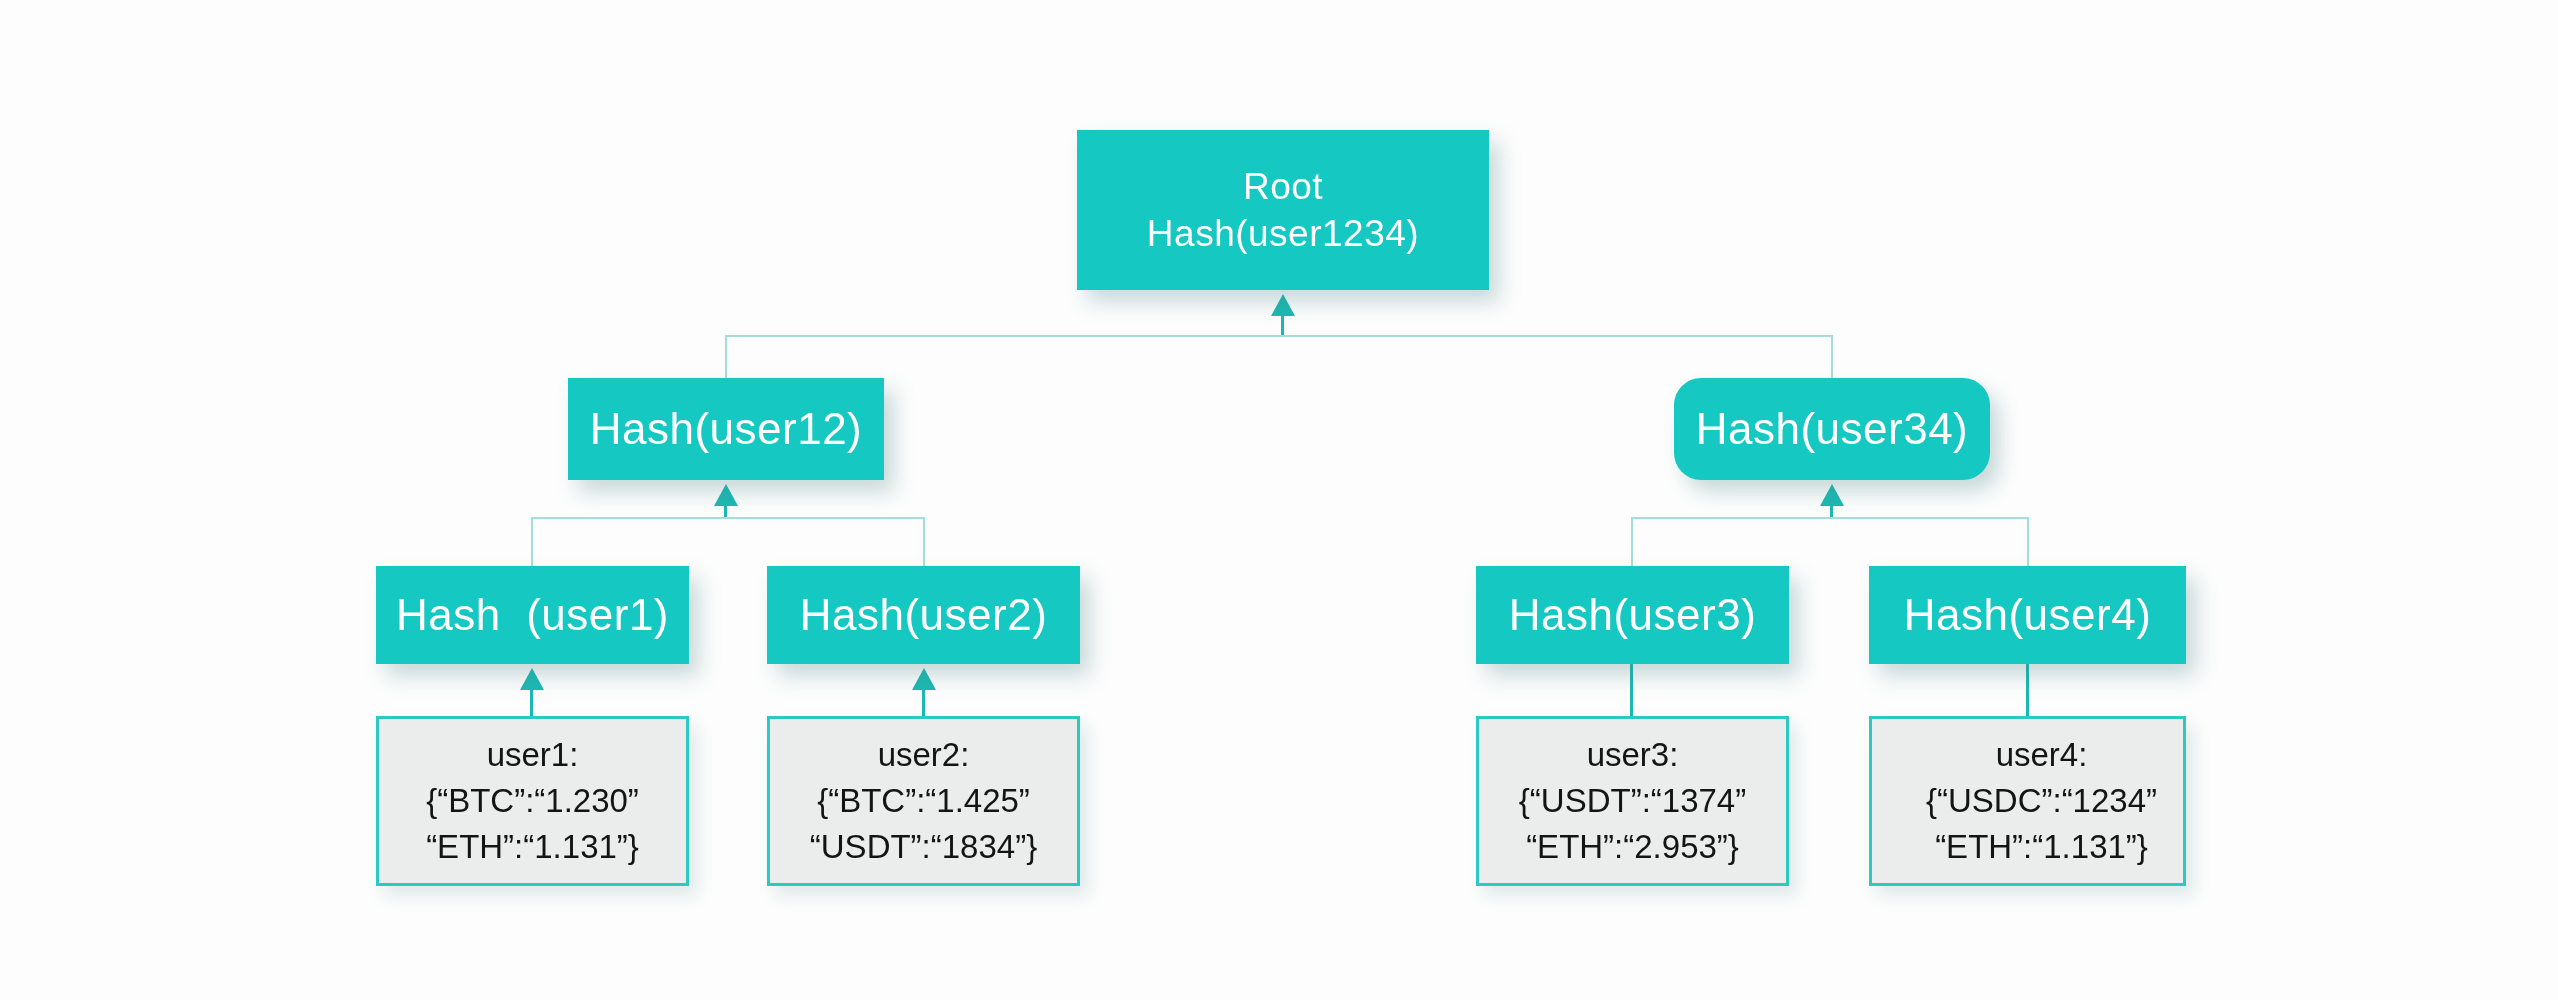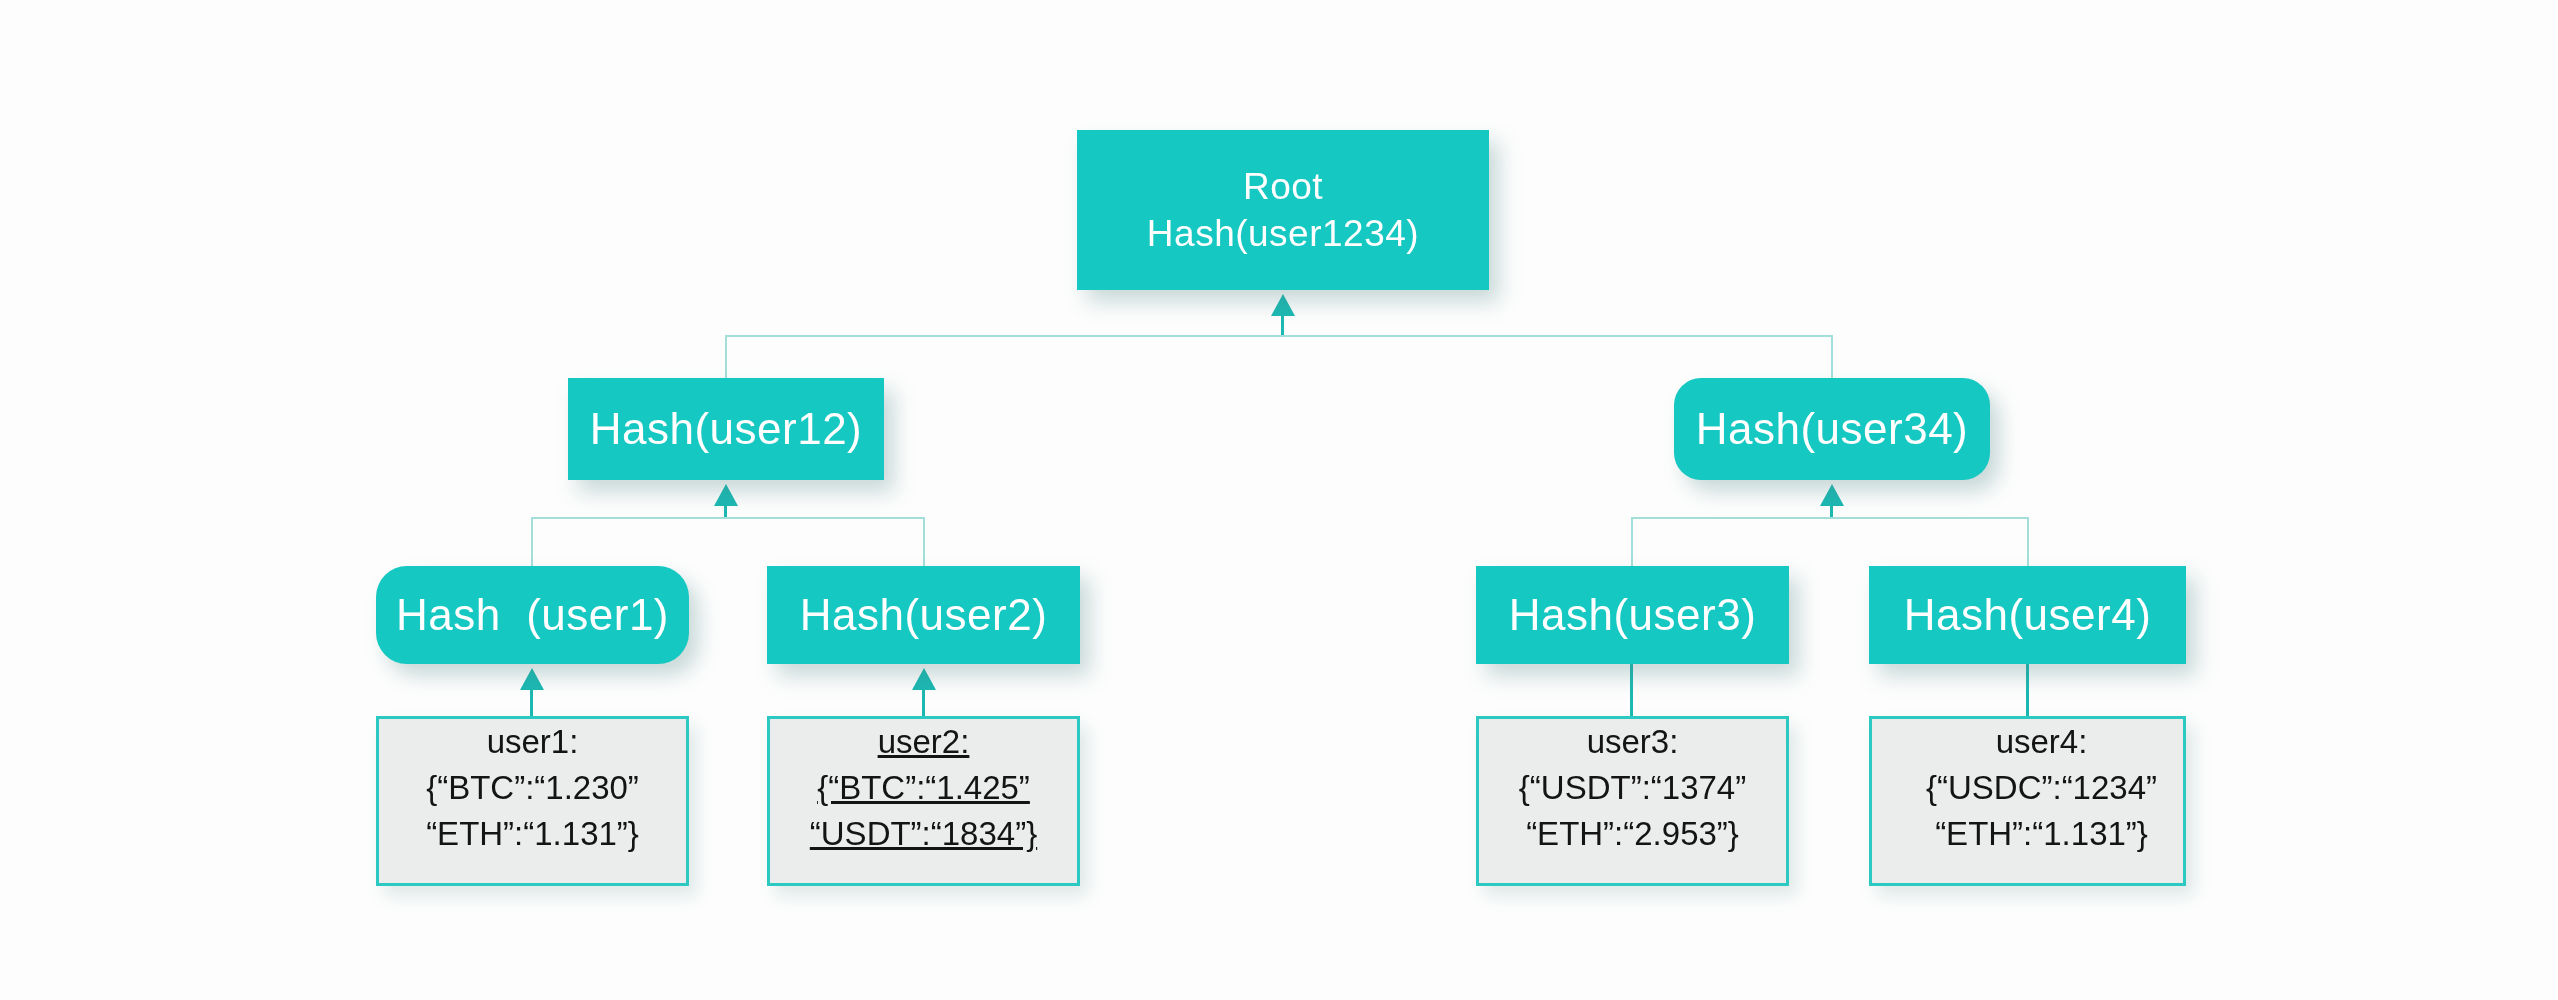--- a/index.html
+++ b/index.html
@@ -40,21 +40,21 @@
     white-space:pre-wrap;
   }
   .node.root .label{font-size:37px;line-height:47px;}
   
   .leaf{
     position:absolute;
     background:var(--leaf-fill);
     border:3px solid var(--leaf-border);
     color:var(--leaf-text);
     display:flex;flex-direction:column;
-    align-items:center;
+    align-items:center;justify-content:center;
     text-align:center;
     box-shadow:8px 10px 16px rgba(70,125,125,.16);
   }
   .leaf .line{font-size:33px;line-height:46px;white-space:pre-wrap;}
   
   .hline{position:absolute;height:2px;background:var(--connector-light);}
   .vline{position:absolute;width:2px;background:var(--connector-light);}
   .stem{position:absolute;width:3px;background:var(--connector-strong);}
   .arrowhead{
     position:absolute;width:0;height:0;
@@ -98,39 +98,39 @@
     <div class="label">Hash(user1234)</div>
   </div>
 
   <div class="node" style="left:568px;top:378px;width:316px;height:102px;">
     <div class="label">Hash(user12)</div>
   </div>
   <div class="node" style="left:1674px;top:378px;width:316px;height:102px;border-radius:27px;">
     <div class="label">Hash(user34)</div>
   </div>
 
-  <div class="node" style="left:376px;top:566px;width:313px;height:98px;border-radius:31px;">
+  <div class="node" style="left:376px;top:566px;width:313px;height:98px;">
     <div class="label">Hash  (user1)</div>
   </div>
   <div class="node" style="left:767px;top:566px;width:313px;height:98px;">
     <div class="label">Hash(user2)</div>
   </div>
   <div class="node" style="left:1476px;top:566px;width:313px;height:98px;">
     <div class="label">Hash(user3)</div>
   </div>
   <div class="node" style="left:1869px;top:566px;width:317px;height:98px;">
     <div class="label">Hash(user4)</div>
   </div>
 
   <div class="leaf" style="left:376px;top:716px;width:313px;height:170px;">
     <div class="line">user1:</div>
     <div class="line">{“BTC”:“1.230”</div>
     <div class="line">“ETH”:“1.131”}</div>
   </div>
-  <div class="leaf" style="left:767px;top:716px;width:313px;height:170px;text-decoration:underline;">
+  <div class="leaf" style="left:767px;top:716px;width:313px;height:170px;">
     <div class="line">user2:</div>
     <div class="line">{“BTC”:“1.425”</div>
     <div class="line">“USDT”:“1834”}</div>
   </div>
   <div class="leaf" style="left:1476px;top:716px;width:313px;height:170px;">
     <div class="line">user3:</div>
     <div class="line">{“USDT”:“1374”</div>
     <div class="line">“ETH”:“2.953”}</div>
   </div>
   <div class="leaf" style="left:1869px;top:716px;width:317px;height:170px;padding-left:28px;">

